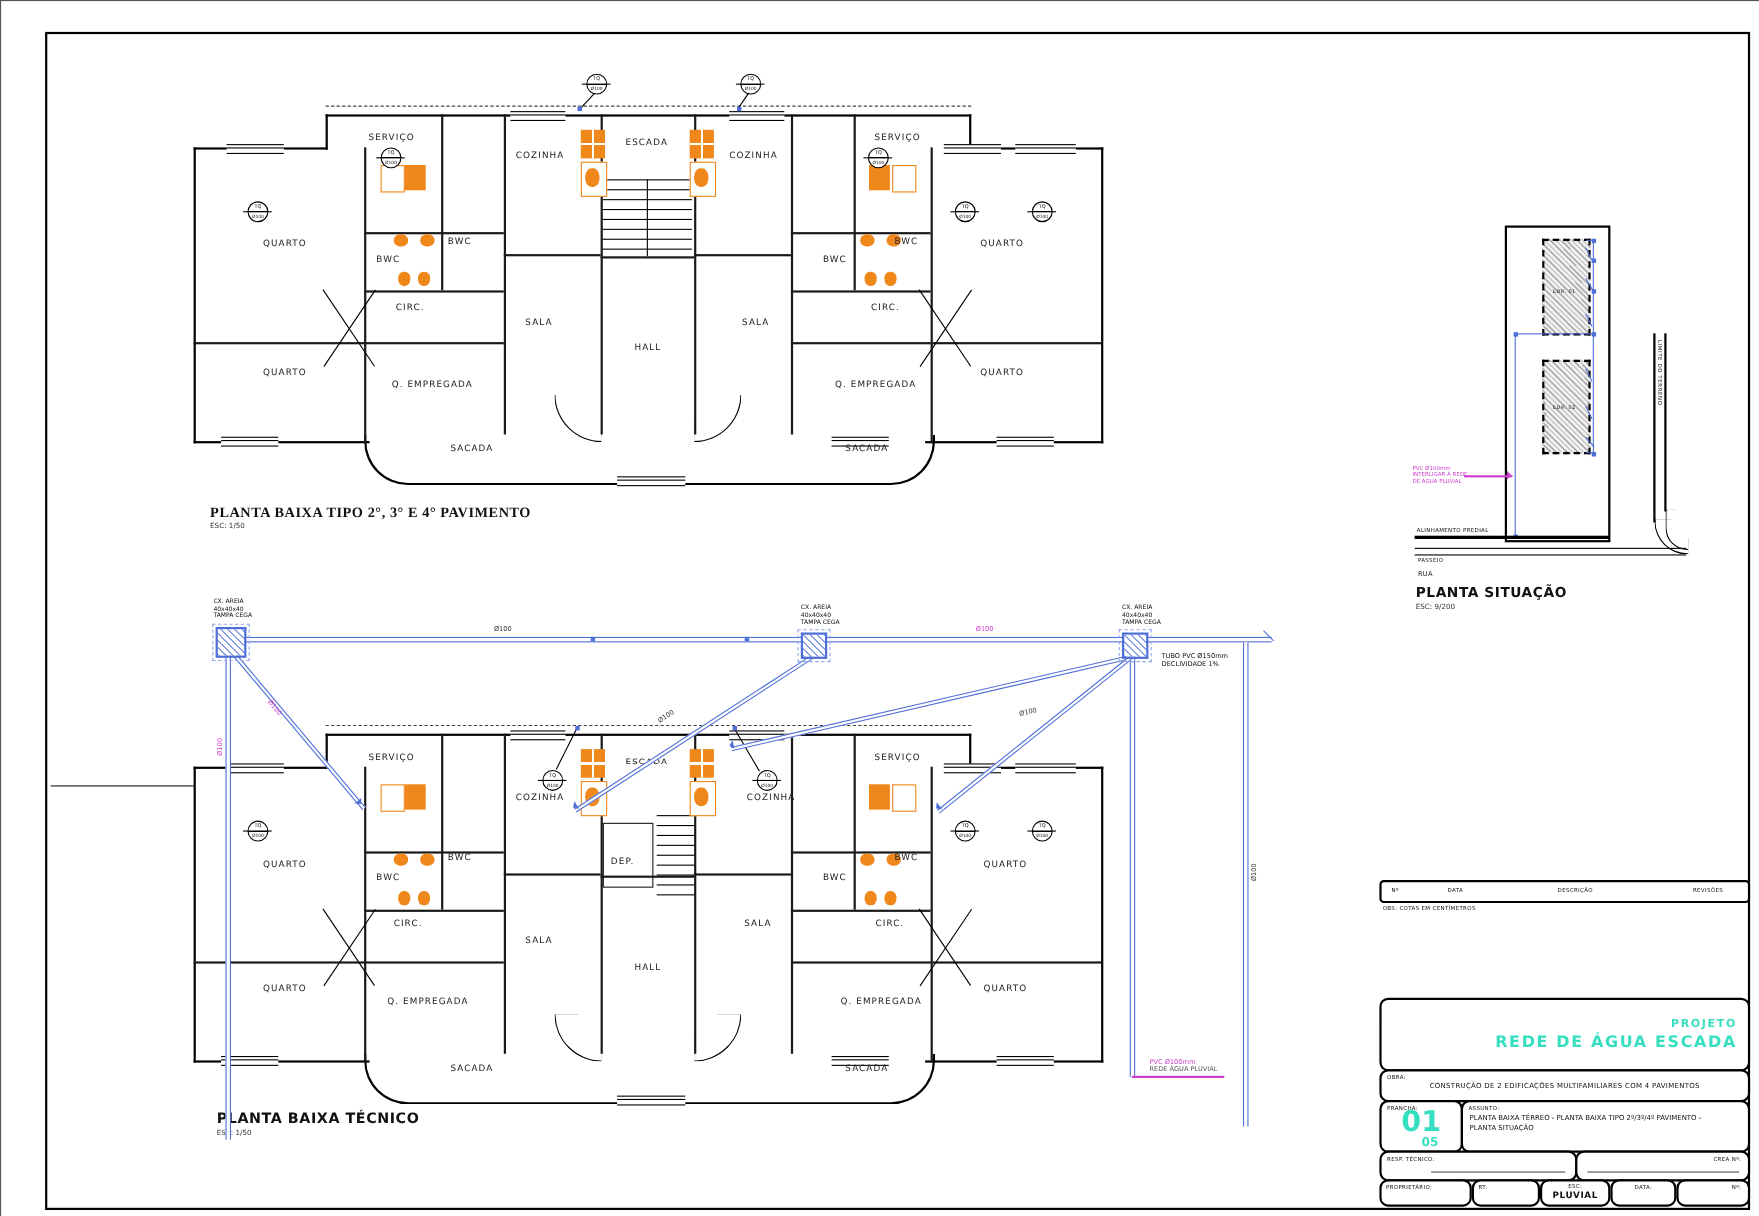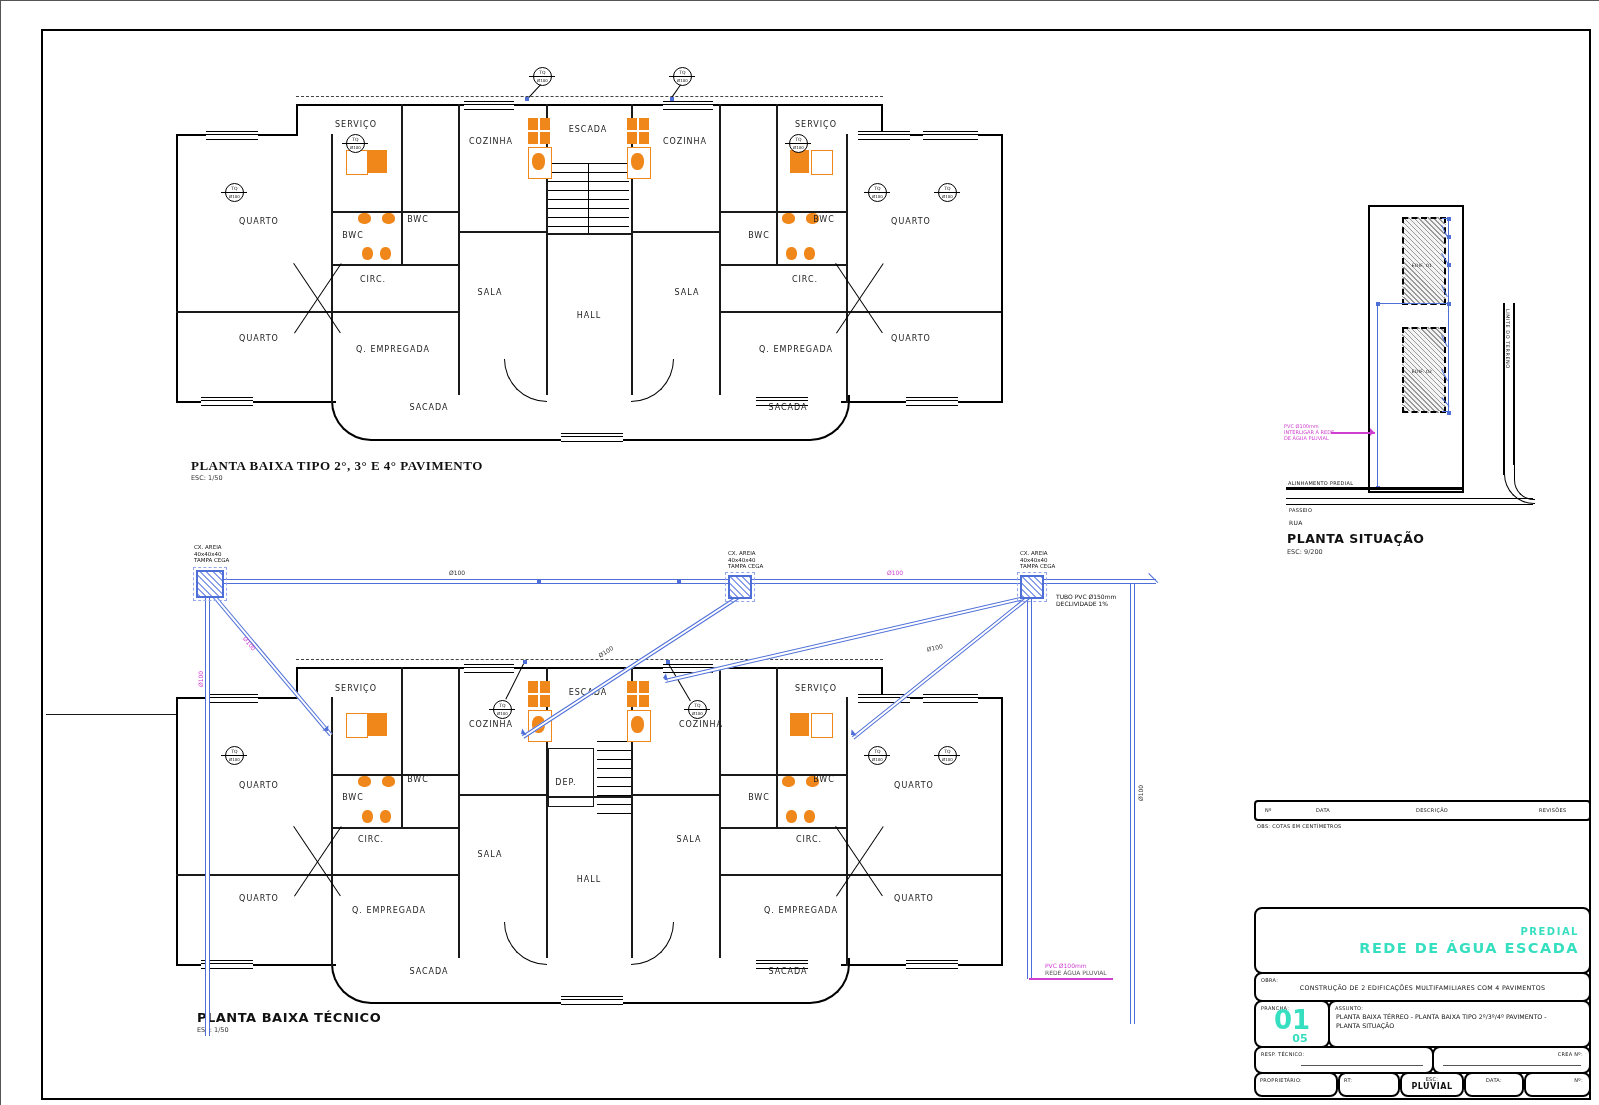--- a/index.html
+++ b/index.html
@@ -436,21 +436,21 @@
   <section>
     <div class="tbbox" style="left:1253px;top:799px;width:333px;height:17px;border-radius:4px;">
       <span class="tiny" style="left:9px;top:5px;">Nº</span>
       <span class="tiny" style="left:60px;top:5px;">DATA</span>
       <span class="tiny" style="left:160px;top:5px;">DESCRIÇÃO</span>
       <span class="tiny" style="left:283px;top:5px;">REVISÕES</span>
     </div>
     <span class="tiny" style="left:1256px;top:822px;">OBS: COTAS EM CENTÍMETROS</span>
 
     <div class="tbbox" style="left:1253px;top:906px;width:333px;height:63px;">
-      <div class="teal" style="position:absolute;right:10px;top:17px;font-size:10px;letter-spacing:1.5px;">PREDIAL</div>
+      <div class="teal" style="position:absolute;right:10px;top:17px;font-size:10px;letter-spacing:1.5px;">PROJETO</div>
       <div class="teal" style="position:absolute;right:10px;top:31px;font-size:14.5px;letter-spacing:1.5px;">REDE DE ÁGUA ESCADA</div>
     </div>
 
     <div class="tbbox" style="left:1253px;top:971px;width:333px;height:26px;">
       <span class="tiny" style="left:5px;top:3px;">OBRA:</span>
       <div style="position:absolute;left:0;right:0;top:10px;text-align:center;font-size:6.3px;letter-spacing:.3px;">CONSTRUÇÃO DE 2 EDIFICAÇÕES MULTIFAMILIARES COM 4 PAVIMENTOS</div>
     </div>
 
     <div class="tbbox" style="left:1253px;top:999px;width:72px;height:44px;">
       <span class="tiny" style="left:5px;top:3px;">PRANCHA:</span>

